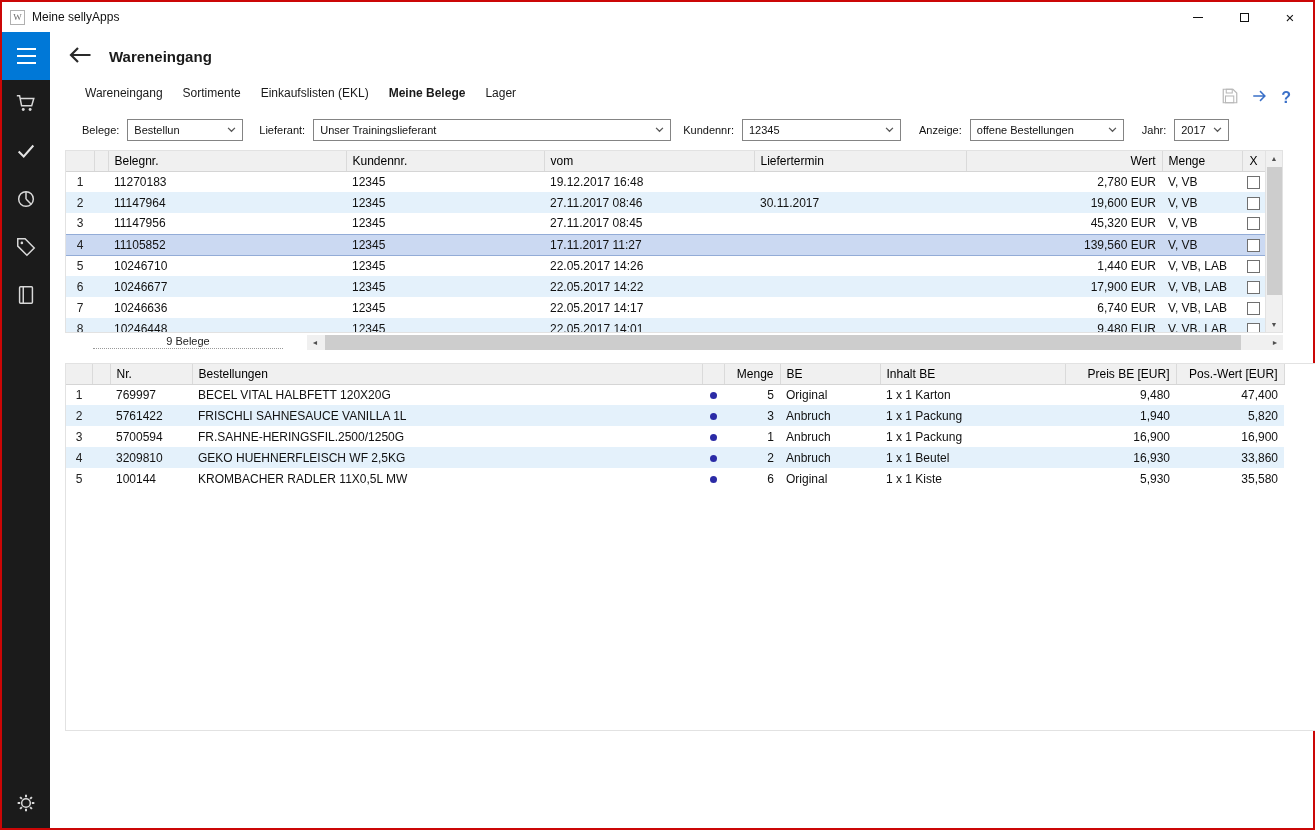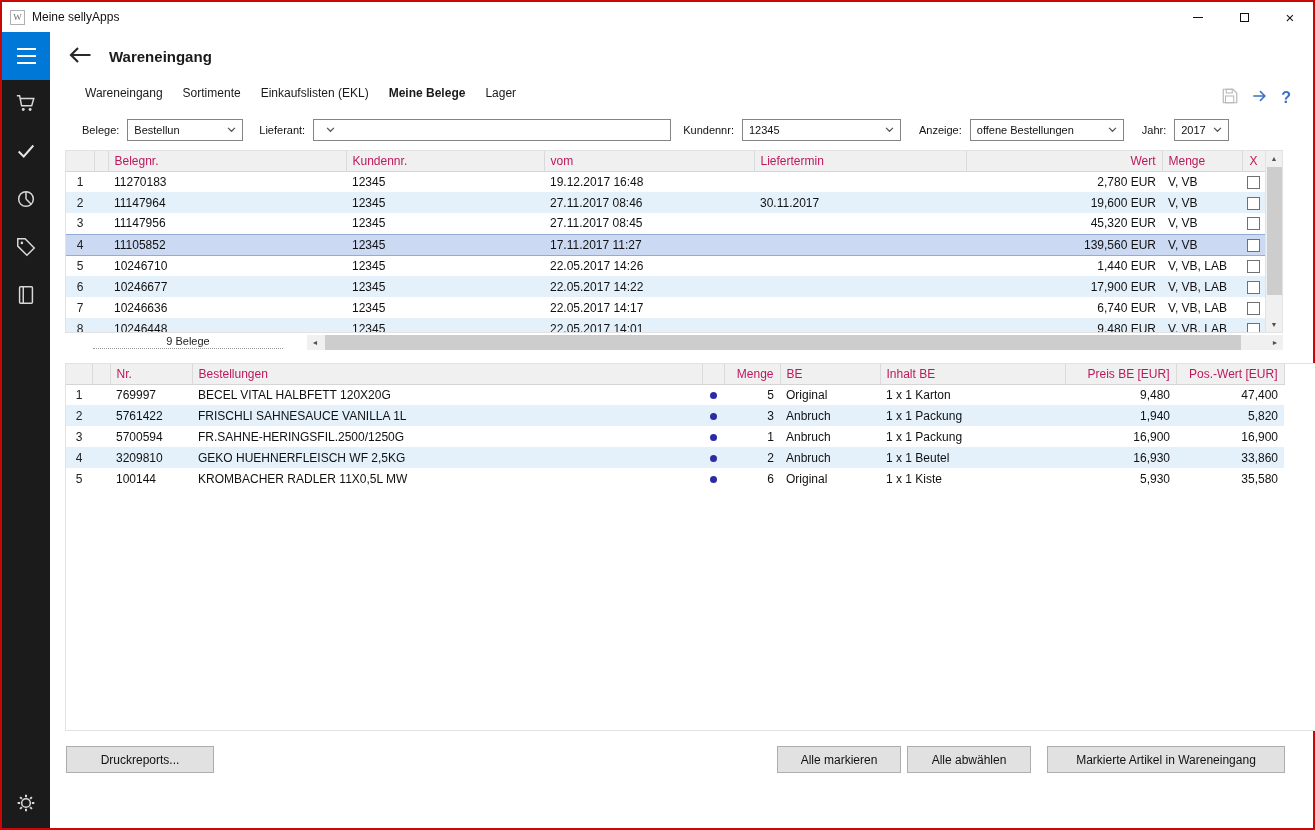--- a/index.html
+++ b/index.html
@@ -55,21 +55,21 @@
   .w-jahr { width:55px; }
 
   
   .grid { margin-left:15px; border:1px solid #e2e2e2; background:#fff; position:relative; overflow:hidden; }
   .upper-grid { width:1218px; height:183px; margin-top:9px; }
   .lower-grid { width:1272px; height:368px; margin-top:12px; }
   table { border-collapse:collapse; table-layout:fixed; font-size:12px; }
   .upper-grid table { width:1199px; }
   .lower-grid table { width:1218px; }
   th { background:#f0f0f0; font-weight:normal; text-align:left; height:20px; padding:0 6px;
-       border-right:1px solid #dadada; border-bottom:1px solid #d5d5d5; color:#be185d;
+       border-right:1px solid #dadada; border-bottom:1px solid #d5d5d5; color:#000000;
        overflow:hidden; white-space:nowrap; }
   td { height:21px; padding:0 6px; overflow:hidden; white-space:nowrap; color:#111; }
   .r { text-align:right; }  .c { text-align:center; }
   tr.alt td { background:#e4f1fb; }
   tr.sel td { background:#cbd9f2; border-top:1px solid #93acd7; border-bottom:1px solid #93acd7; }
   .c-num { text-align:center; color:#222; }
   .c-chk { text-align:center; padding:0 2px; }
   .chk { display:inline-block; width:13px; height:13px; border:1px solid #707070; background:#fff; vertical-align:middle; }
   .c-dot { text-align:center; padding:0 2px; }
   .dot { display:inline-block; width:7px; height:7px; border-radius:50%; background:#2b2ba6; }
@@ -228,20 +228,21 @@
       <div class="filterbar">
         <span class="f-label">Belege:</span>
         <div class="combo w-belege">
           <span class="val">Bestellungen</span>
           <svg width="9" height="6" viewBox="0 0 10 7">
               <path d="M1 1l4 4 4-4" stroke="#555" stroke-width="1.4" fill="none"></path>
             </svg>
         </div>
         <span class="f-label">Lieferant:</span>
         <div class="combo w-lieferant">
+          <span class="val">Unser Trainingslieferant</span>
           <svg width="9" height="6" viewBox="0 0 10 7">
               <path d="M1 1l4 4 4-4" stroke="#555" stroke-width="1.4" fill="none"></path>
             </svg>
         </div>
         <span class="f-label">Kundennr:</span>
         <div class="combo w-kunden">
           <span class="val">12345</span>
           <svg width="9" height="6" viewBox="0 0 10 7">
               <path d="M1 1l4 4 4-4" stroke="#555" stroke-width="1.4" fill="none"></path>
             </svg>
@@ -482,22 +483,16 @@
                 <td class="r">6</td>
                 <td>Original</td>
                 <td>1 x 1 Kiste</td>
                 <td class="r">5,930</td>
                 <td class="r">35,580</td>
               </tr>
             </tbody>
         </table>
       </div>
 
-      <div class="actions">
-        <button class="btn btn-druck">Druckreports...</button>
-        <button class="btn btn-mark">Alle markieren</button>
-        <button class="btn btn-abw">Alle abwählen</button>
-        <button class="btn btn-wide">Markierte Artikel in Wareneingang</button>
-      </div>
 
     </div>
   </div>
 </div>
 
 </body></html>

